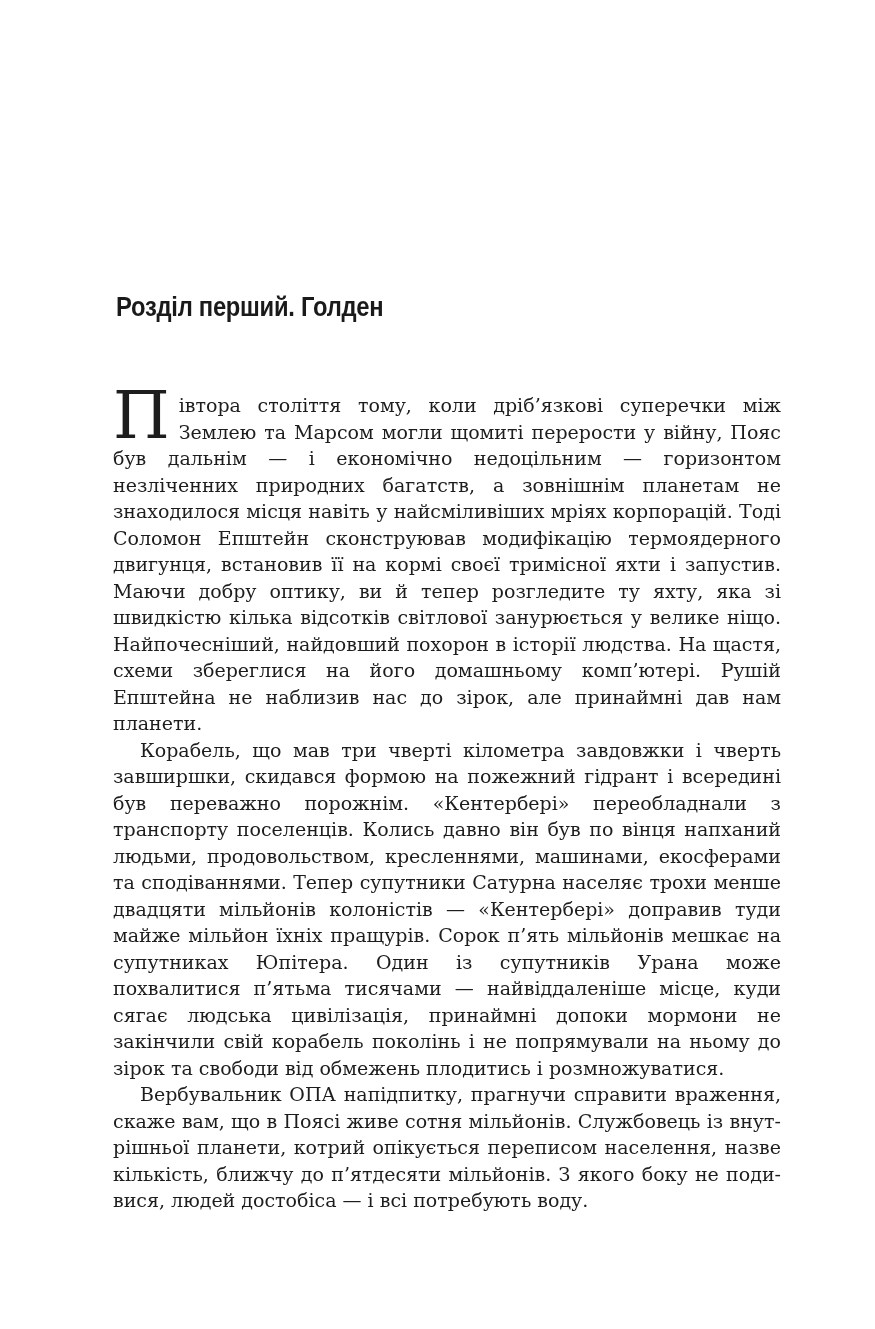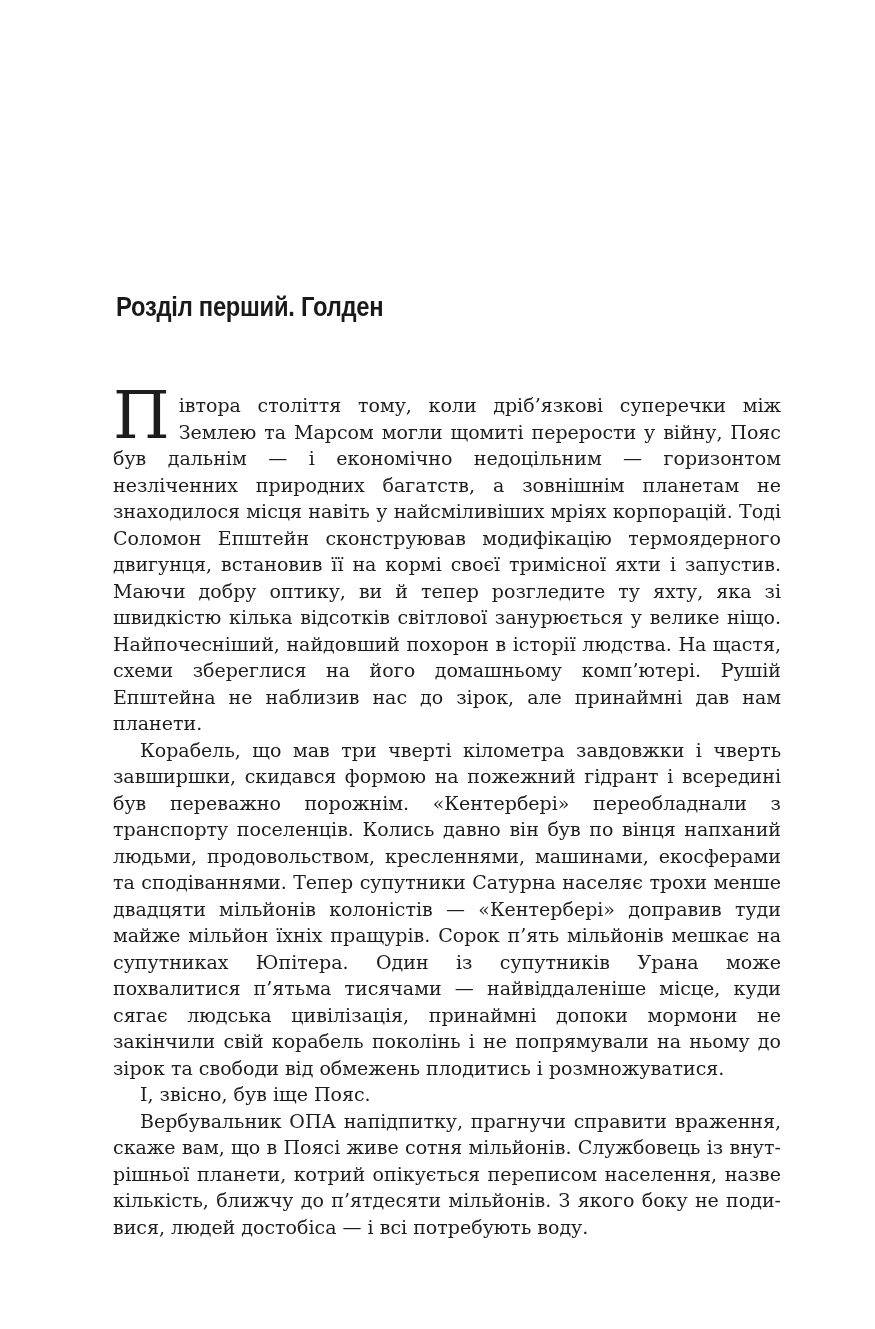--- a/index.html
+++ b/index.html
@@ -65,19 +65,18 @@
 <div class="page">
 
   <h1 class="chapter-title">Розділ перший. Голден</h1>
 
   <div class="text-column">
 
     <p class="para para-first"><span class="dropcap">П</span><span>івтора століття тому, коли дріб’язкові суперечки між Землею та Марсом могли щомиті перерости у війну, Пояс був даль­нім — і економічно недоцільним — горизонтом незліченних при­родних багатств, а зовнішнім планетам не знаходилося місця навіть у найсміливіших мріях корпорацій. Тоді Соломон Епштейн скон­струював модифікацію термоядерного двигунця, встановив її на кормі своєї тримісної яхти і запустив. Маючи добру оптику, ви й те­пер розгледите ту яхту, яка зі швидкістю кілька відсотків світлової занурюється у велике ніщо. Найпочесніший, найдовший похорон в історії людства. На щастя, схеми збереглися на його домашньому комп’ютері. Рушій Епштейна не наблизив нас до зірок, але при­наймні дав нам планети.</span></p>
 
     <p class="para">Корабель, що мав три чверті кілометра завдовжки і чверть зав­ширшки, скидався формою на пожежний гідрант і всередині був переважно порожнім. «Кентербері» переобладнали з транспорту поселенців. Колись давно він був по вінця напханий людьми, продо­вольством, кресленнями, машинами, екосферами та сподіваннями. Тепер супутники Сатурна населяє трохи менше двадцяти мільйонів колоністів — «Кентербері» доправив туди майже мільйон їхніх пра­щурів. Сорок п’ять мільйонів мешкає на супутниках Юпітера. Один із супутників Урана може похвалитися п’ятьма тисячами — найвід­даленіше місце, куди сягає людська цивілізація, принаймні допоки мормони не закінчили свій корабель поколінь і не попрямували на ньому до зірок та свободи від обмежень плодитись і розмножу­ватися.</p>
 
-    <p class="para">І, звісно, був іще Пояс.</p>
 
     <p class="para">Вербувальник ОПА напідпитку, прагнучи справити враження, скаже вам, що в Поясі живе сотня мільйонів. Службовець із внут­рішньої планети, котрий опікується переписом населення, назве кількість, ближчу до п’ятдесяти мільйонів. З якого боку не поди­вися, людей достобіса — і всі потребують воду.</p>
 
   </div>
 
 </div>
 
 </body></html>

